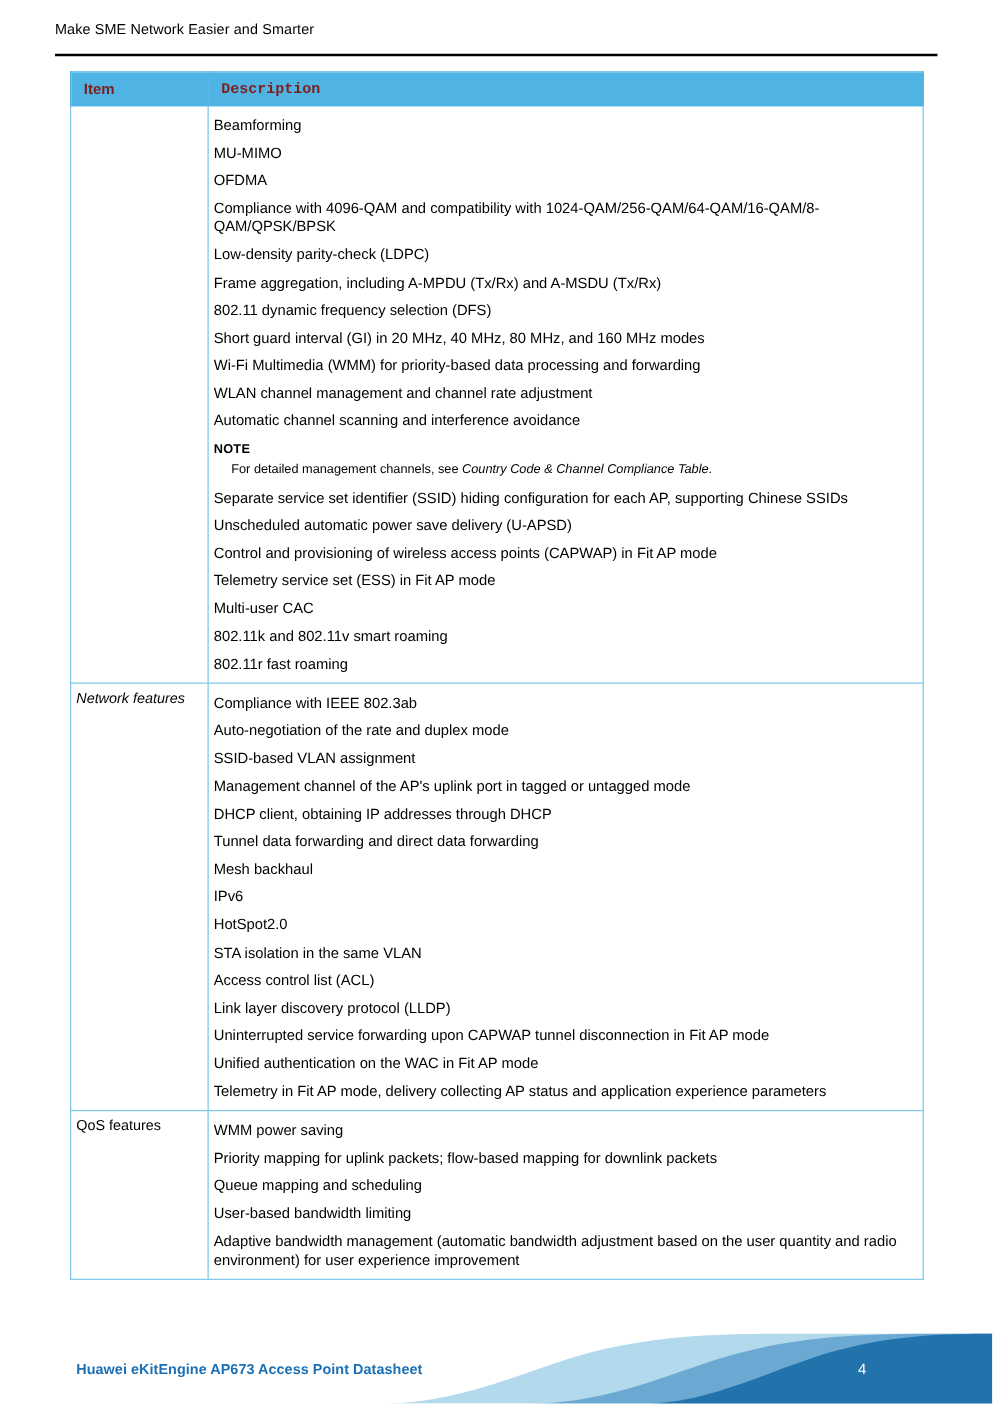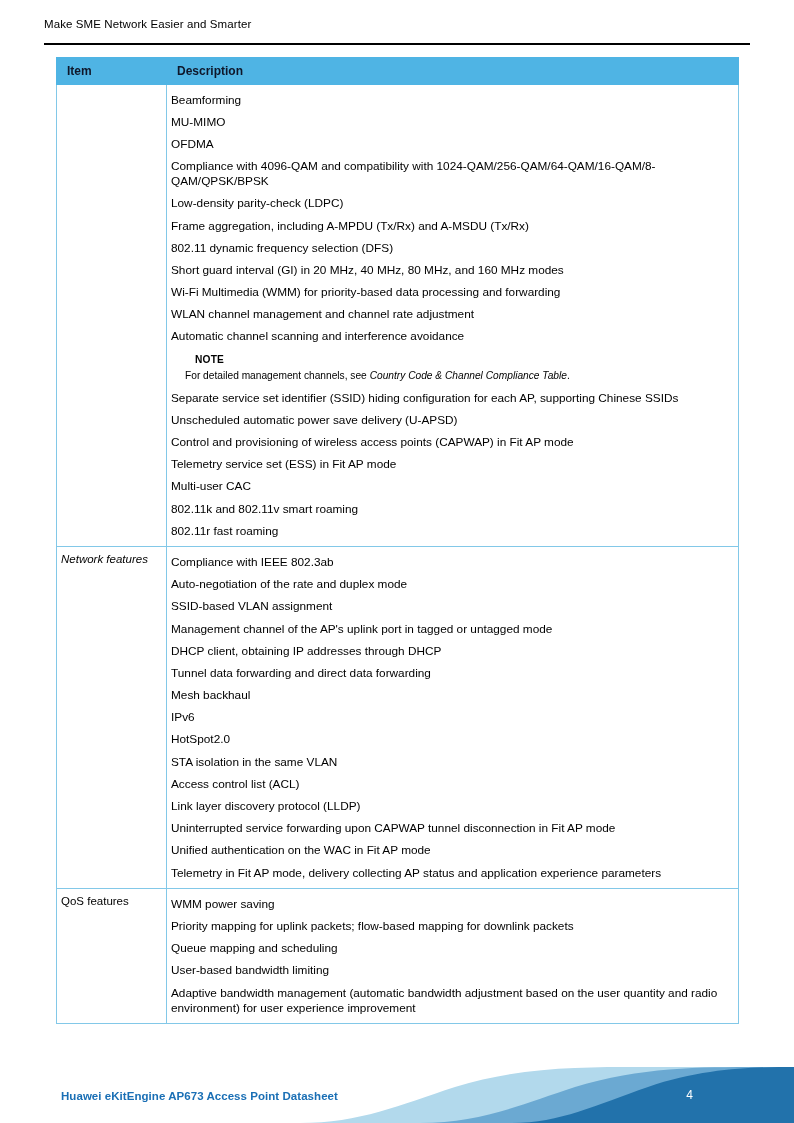--- a/index.html
+++ b/index.html
@@ -49,21 +49,21 @@
     table-layout: fixed;
   }
   .spec-table th,
   .spec-table td {
     border: 1px solid #82c8e8;
     vertical-align: top;
     padding: 4px;
   }
   .spec-table thead th {
     background: #4fb4e4;
-    color: #0f172a;
+    color: #7f1d1d;
     font-size: 12px;
     font-weight: bold;
     text-align: left;
     padding: 6px 0 6px 10px;
     border-color: #4fb4e4;
     height: 22px;
   }
   .col-item   { width: 110px; }
   .col-desc   { width: 572px; }
 
@@ -84,21 +84,20 @@
   }
   .note-block {
     padding: 5px 0 4px 0;
   }
   .note-title {
     font-size: 10.2px;
     font-weight: bold;
     color: #000000;
     line-height: 13px;
     letter-spacing: 0.2px;
-    margin-left: 24px;
   }
   .note-body {
     font-size: 10.2px;
     color: #000000;
     line-height: 14px;
     padding-left: 14px;
     padding-top: 3px;
   }
   .note-body .ital { font-style: italic; }
 
@@ -144,21 +143,21 @@
   <div class="header-rule"></div>
 
   <table class="spec-table">
     <colgroup>
       <col class="col-item">
       <col class="col-desc">
     </colgroup>
     <thead>
       <tr>
         <th style="background: rgb(79, 180, 228); border-color: rgb(79, 180, 228);">Item</th>
-        <th style="background: rgb(79, 180, 228); border-color: rgb(79, 180, 228);">Description</th>
+        <th style="background: rgb(79, 180, 228); border-color: rgb(79, 180, 228); font-family: Liberation Mono, monospace;">Description</th>
       </tr>
     </thead>
     <tbody id="table-body">
         <tr>
           <td class="cell-item" style="border-color: rgb(130, 200, 232);"></td>
           <td class="cell-desc" style="border-color: rgb(130, 200, 232);">
             <div class="line">Beamforming</div>
             <div class="line">MU-MIMO</div>
             <div class="line">OFDMA</div>
             <div class="line">Compliance with 4096-QAM and compatibility with 1024-QAM/256-QAM/64-QAM/16-QAM/8-QAM/QPSK/BPSK</div>

